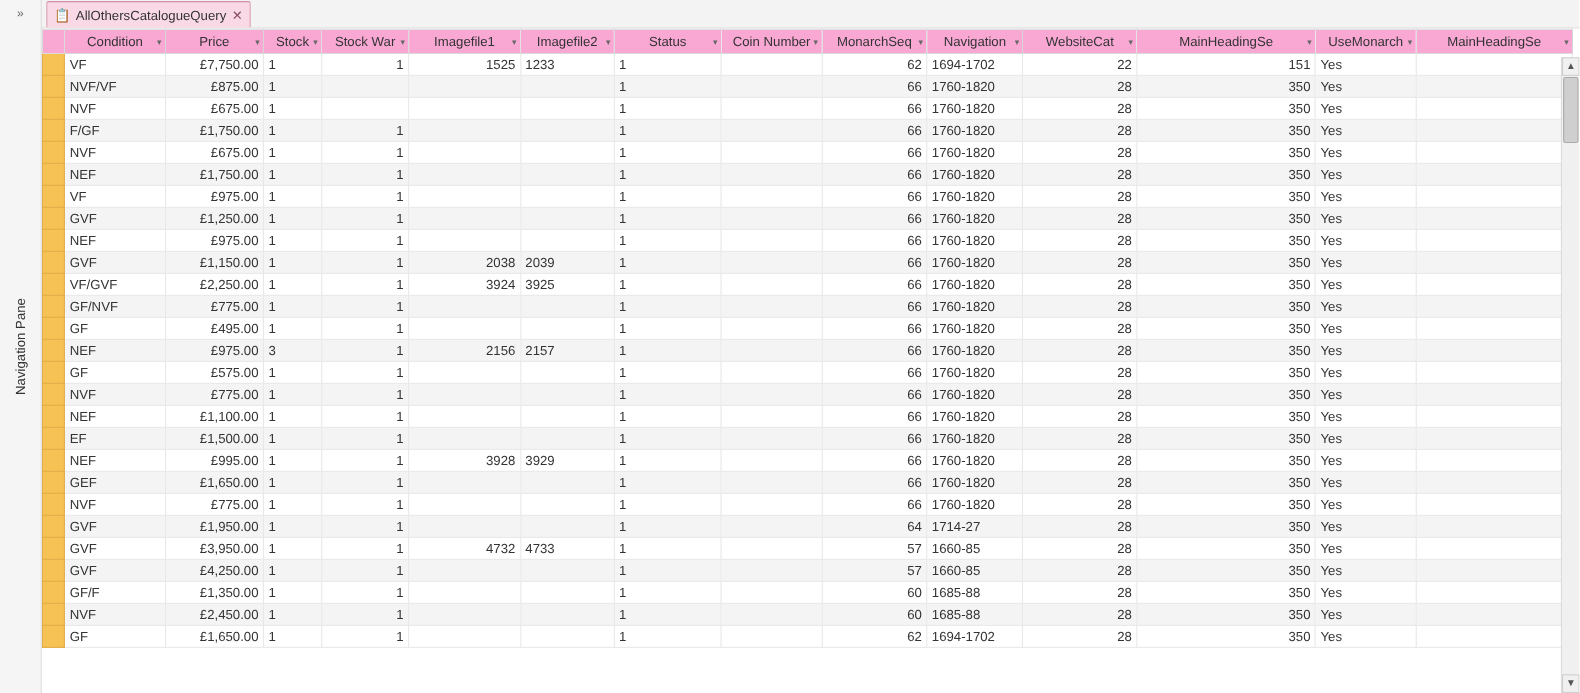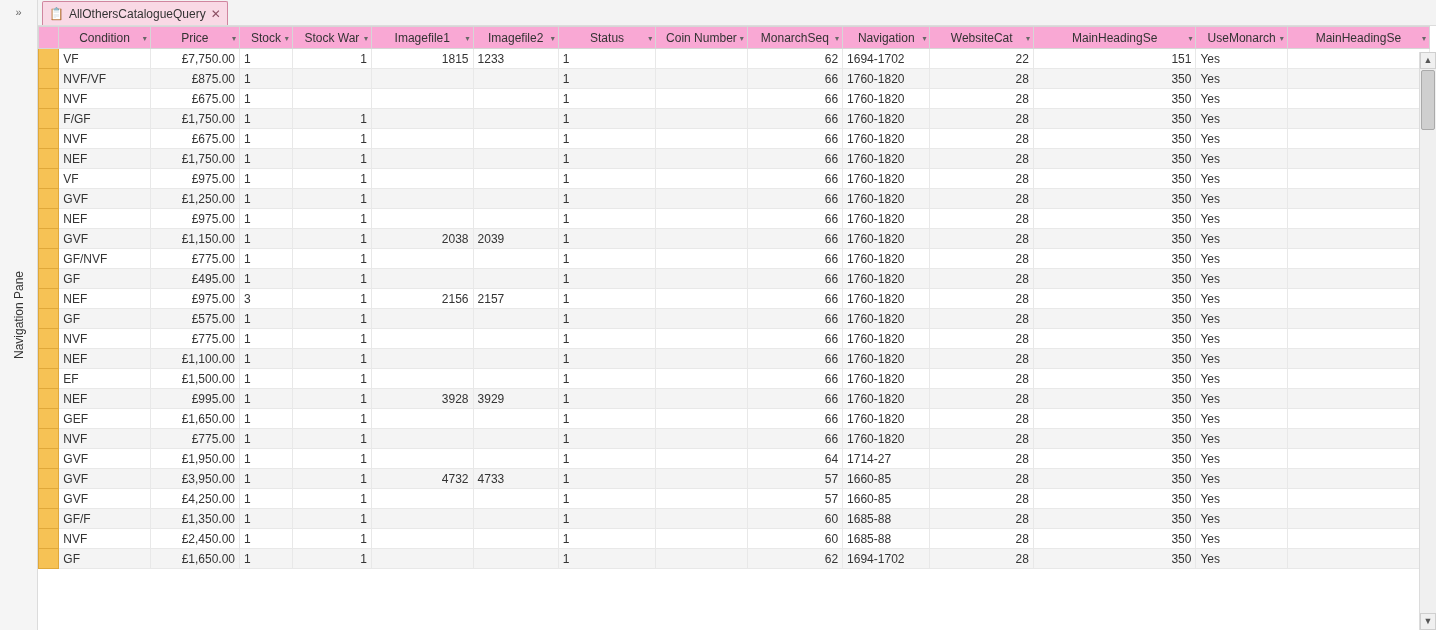--- a/index.html
+++ b/index.html
@@ -223,21 +223,21 @@
               <th><span class="hdr-label">MainHeadingSe</span><span class="hdr-arrow">▾</span></th>
             </tr>
         </thead>
         <tbody id="tbody">
             <tr>
               <td class="row-sel"></td>
               <td class="cell txt-l">VF</td>
               <td class="cell txt-r">£7,750.00</td>
               <td class="cell txt-l">1</td>
               <td class="cell txt-r">1</td>
-              <td class="cell txt-r">1815</td>
+              <td class="cell txt-r">1525</td>
               <td class="cell txt-l">1233</td>
               <td class="cell txt-l">1</td>
               <td class="cell txt-l"></td>
               <td class="cell txt-r">62</td>
               <td class="cell txt-l">1694-1702</td>
               <td class="cell txt-r">22</td>
               <td class="cell txt-r">151</td>
               <td class="cell txt-l">Yes</td>
               <td class="cell txt-r"></td>
             </tr>
@@ -378,20 +378,37 @@
               <td class="cell txt-r"></td>
             </tr>
             <tr>
               <td class="row-sel"></td>
               <td class="cell txt-l">GVF</td>
               <td class="cell txt-r">£1,150.00</td>
               <td class="cell txt-l">1</td>
               <td class="cell txt-r">1</td>
               <td class="cell txt-r">2038</td>
               <td class="cell txt-l">2039</td>
+              <td class="cell txt-l">1</td>
+              <td class="cell txt-l"></td>
+              <td class="cell txt-r">66</td>
+              <td class="cell txt-l">1760-1820</td>
+              <td class="cell txt-r">28</td>
+              <td class="cell txt-r">350</td>
+              <td class="cell txt-l">Yes</td>
+              <td class="cell txt-r"></td>
+            </tr>
+            <tr>
+              <td class="row-sel"></td>
+              <td class="cell txt-l">VF/GVF</td>
+              <td class="cell txt-r">£2,250.00</td>
+              <td class="cell txt-l">1</td>
+              <td class="cell txt-r">1</td>
+              <td class="cell txt-r">3924</td>
+              <td class="cell txt-l">3925</td>
               <td class="cell txt-l">1</td>
               <td class="cell txt-l"></td>
               <td class="cell txt-r">66</td>
               <td class="cell txt-l">1760-1820</td>
               <td class="cell txt-r">28</td>
               <td class="cell txt-r">350</td>
               <td class="cell txt-l">Yes</td>
               <td class="cell txt-r"></td>
             </tr>
             <tr>

